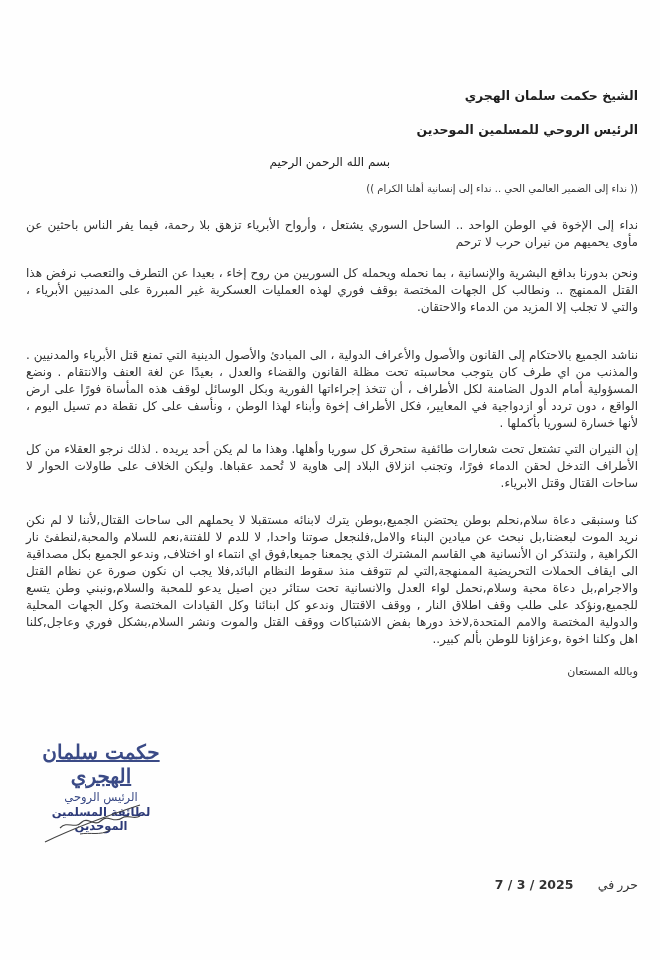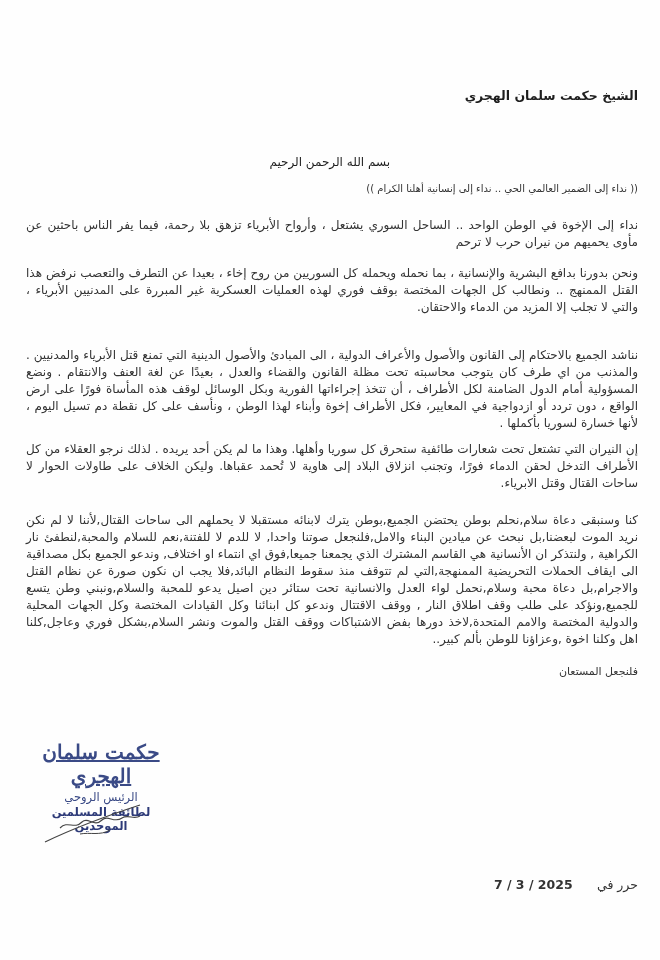--- a/index.html
+++ b/index.html
@@ -23,38 +23,39 @@
   .p4 { top: 441px; }
   .p5 { top: 512px; }
   .closing { position: absolute; top: 665px; right: 22px; font-size: 11px; color: #333; }
   .stamp { position: absolute; left: 26px; top: 740px; width: 150px; direction: rtl; text-align: center; }
   .stamp-name { font-size: 20px; font-weight: bold; color: #3a4a86; letter-spacing: 0.5px;
     font-family: "DejaVu Serif", serif; text-decoration: underline; text-decoration-color: #3a4a86; }
   .stamp-title { font-size: 11.5px; color: #3a4a86; margin-top: 2px; }
   .stamp-org { font-size: 11.5px; font-weight: bold; color: #2d3a78; margin-top: 1px; }
   .sig { position: absolute; left: 40px; top: 800px; }
   .date { position: absolute; top: 877px; right: 22px; font-size: 12.5px; color: #333; font-weight: bold; direction: rtl; }
-  .date .lbl { font-weight: normal; margin-left: 20px; }
+  .date .lbl { font-weight: normal; margin-left: 20px; font-family: Liberation Serif, serif; }
 </style>
 </head>
 <body>
 
 <div class="page">
   <div class="hdr h1">الشيخ حكمت سلمان الهجري</div>
+  <div class="hdr h2">الرئيس الروحي للمسلمين الموحدين</div>
 
   <div class="basmala">بسم الله الرحمن الرحيم</div>
   <div class="callout">(( نداء إلى الضمير العالمي الحي .. نداء إلى إنسانية أهلنا الكرام ))</div>
 
   <p class="para p1">نداء إلى الإخوة في الوطن الواحد .. الساحل السوري يشتعل ، وأرواح الأبرياء تزهق بلا رحمة، فيما يفر الناس باحثين عن مأوى يحميهم من نيران حرب لا ترحم</p>
   <p class="para p2">ونحن بدورنا بدافع البشرية والإنسانية ، بما نحمله ويحمله كل السوريين من روح إخاء ، بعيدا عن التطرف والتعصب نرفض هذا القتل الممنهج .. ونطالب كل الجهات المختصة بوقف فوري لهذه العمليات العسكرية غير المبررة على المدنيين الأبرياء ، والتي لا تجلب إلا المزيد من الدماء والاحتقان.</p>
   <p class="para p3">نناشد الجميع بالاحتكام إلى القانون والأصول والأعراف الدولية ، الى المبادئ والأصول الدينية التي تمنع قتل الأبرياء والمدنيين . والمذنب من اي طرف كان يتوجب محاسبته تحت مظلة القانون والقضاء والعدل ، بعيدًا عن لغة العنف والانتقام . ونضع المسؤولية أمام الدول الضامنة لكل الأطراف ، أن تتخذ إجراءاتها الفورية وبكل الوسائل لوقف هذه المأساة فورًا على ارض الواقع ، دون تردد أو ازدواجية في المعايير، فكل الأطراف إخوة وأبناء لهذا الوطن ، ونأسف على كل نقطة دم تسيل اليوم ، لأنها خسارة لسوريا بأكملها .</p>
   <p class="para p4">إن النيران التي تشتعل تحت شعارات طائفية ستحرق كل سوريا وأهلها. وهذا ما لم يكن أحد يريده . لذلك نرجو العقلاء من كل الأطراف التدخل لحقن الدماء فورًا، وتجنب انزلاق البلاد إلى هاوية لا تُحمد عقباها. وليكن الخلاف على طاولات الحوار لا ساحات القتال وقتل الابرياء.</p>
   <p class="para p5">كنا وسنبقى دعاة سلام,نحلم بوطن يحتضن الجميع,بوطن يترك لابنائه مستقبلا لا يحملهم الى ساحات القتال,لأننا لا لم نكن نريد الموت لبعضنا,بل نبحث عن ميادين البناء والامل,فلنجعل صوتنا واحدا, لا للدم لا للفتنة,نعم للسلام والمحبة,لنطفئ نار الكراهية , ولنتذكر ان الأنسانية هي القاسم المشترك الذي يجمعنا جميعا,فوق اي انتماء او اختلاف, وندعو الجميع بكل مصداقية الى ايقاف الحملات التحريضية الممنهجة,التي لم تتوقف منذ سقوط النظام البائد,فلا يجب ان نكون صورة عن نظام القتل والاجرام,بل دعاة محبة وسلام,نحمل لواء العدل والانسانية تحت ستائر دين اصيل يدعو للمحبة والسلام,ونبني وطن يتسع للجميع,ونؤكد على طلب وقف اطلاق النار , ووقف الاقتتال وندعو كل ابنائنا وكل القيادات المختصة وكل الجهات المحلية والدولية المختصة والامم المتحدة,لاخذ دورها بفض الاشتباكات ووقف القتل والموت ونشر السلام,بشكل فوري وعاجل,كلنا اهل وكلنا اخوة ,وعزاؤنا للوطن بألم كبير..</p>
 
-  <div class="closing">فلنجعل المستعان</div>
+  <div class="closing">وبالله المستعان</div>
 
   <div class="stamp">
     <div class="stamp-name">حكمت سلمان الهجري</div>
     <div class="stamp-title">الرئيس الروحي</div>
     <div class="stamp-org">لطائفة المسلمين الموحدين</div>
   </div>
 
   <svg class="sig" width="110" height="45" viewBox="0 0 110 45">
     <path d="M5 42 C30 30, 60 18, 100 5" stroke="#444" stroke-width="1.2" fill="none"></path>
     <path d="M20 28 C28 20, 34 30, 42 22 C48 16, 54 28, 62 20 C68 14, 74 24, 82 18 C88 14, 94 20, 100 16" stroke="#444" stroke-width="1.1" fill="none"></path>

